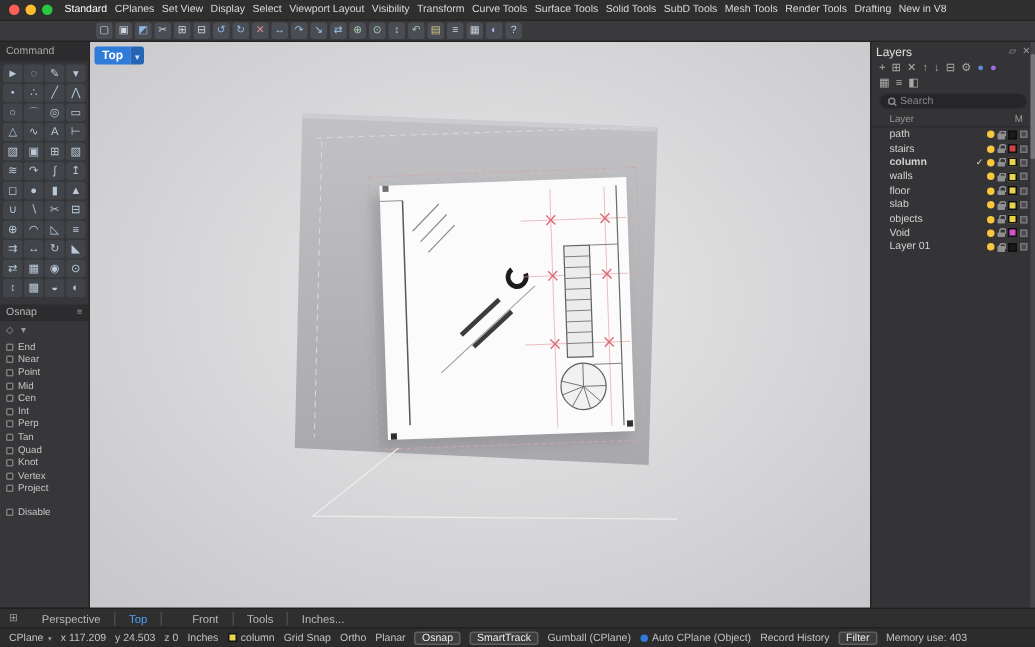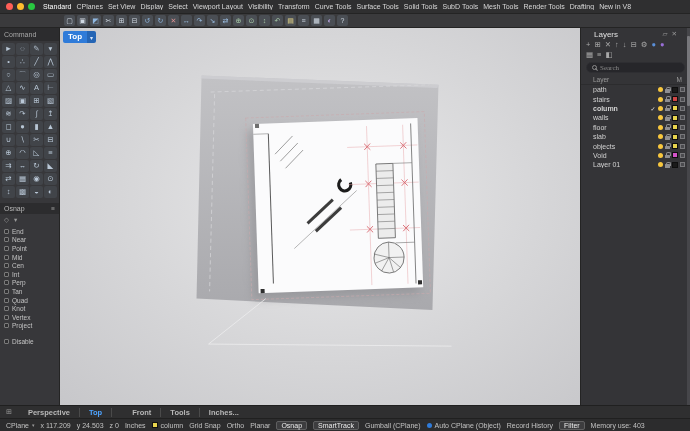--- a/index.html
+++ b/index.html
@@ -38,48 +38,48 @@
 
   
   .viewport { flex:1; position:relative; overflow:hidden; background:radial-gradient(ellipse at 52% 45%, #e9e9ea 0%, #d6d6d8 55%, #c7c7ca 100%); }
   .vp-label { position:absolute; top:3px; left:3px; display:flex; z-index:2; }
   .vp-name { color:#fff; font-size:8px; font-weight:bold; padding:1px 5px 2px; border-radius:2px 0 0 2px; }
   .vp-caret { background:#2565b5; color:#d7e6fa; font-size:6px; padding:3px 3px 0; border-radius:0 2px 2px 0; }
   .viewport svg { position:absolute; left:0; top:0; width:100%; height:100%; }
 
   
   .right-panel { width:110px; flex:none; background:#343437; border-left:1px solid #242424; display:flex; flex-direction:column; position:relative; }
-  .panel-title { height:12px; flex:none; display:flex; align-items:center; justify-content:space-between; padding:0 13px; font-size:8px; color:#e0e0e0; }
+  .panel-title { height:12px; flex:none; display:flex; align-items:center; justify-content:space-between; padding:0 3px; font-size:8px; color:#e0e0e0; }
   .panel-title-icons { display:flex; gap:4px; color:#9a9a9a; font-size:6.5px; }
   .panel-toolbar { display:flex; align-items:center; gap:4px; padding:0 5px; height:10px; flex:none; color:#a8a8a8; font-size:7.5px; }
   .panel-toolbar span { line-height:1; }
   .search-box { margin:2px 5px; height:11px; flex:none; background:#26262a; border:1px solid #2e2e32; border-radius:6px; display:flex; align-items:center; padding:0 5px; gap:3px; }
   .mag-icon { width:5px; height:5px; border:1px solid #8a8a8a; border-radius:50%; position:relative; flex:none; }
   .mag-icon::after { content:""; position:absolute; width:3px; height:1px; background:#8a8a8a; transform:rotate(45deg); right:-2px; bottom:-1px; }
-  .search-input { background:transparent; border:none; outline:none; color:#bbbbbb; font-size:7px; width:72px; font-family:Liberation Serif, serif; }
+  .search-input { background:transparent; border:none; outline:none; color:#bbbbbb; font-size:7px; width:72px; font-family:Liberation Sans, sans-serif; }
   .search-input::placeholder { color:#8a8a8a; }
   .layer-cols { display:flex; align-items:center; justify-content:space-between; padding:0 8px 0 12px; height:10px; flex:none; font-size:6.5px; color:#9a9a9a; border-bottom:1px solid #2c2c2e; }
   .layer-rows { flex:none; }
   .layer-row { display:flex; align-items:center; height:9.4px; padding:0 5px 0 12px; gap:2px; }
   .layer-name { flex:1; font-size:7px; color:#d2d2d2; white-space:nowrap; overflow:hidden; }
   .layer-check { width:6px; font-size:6px; color:#e0e0e0; text-align:center; flex:none; }
   .bulb-icon { width:5px; height:5px; border-radius:50%; background:#f8c73e; flex:none; }
   .lock-icon { width:5px; height:6px; position:relative; flex:none; }
   .lock-icon::before { content:""; position:absolute; left:0; right:0; bottom:0; height:3.5px; background:#8f8f92; border-radius:0.5px; }
   .lock-icon::after { content:""; position:absolute; left:1px; top:0; width:3px; height:3px; border:1px solid #8f8f92; border-bottom:none; border-radius:2px 2px 0 0; }
   .color-chip { width:6px; height:6px; border:1px solid #0f0f0f; flex:none; }
   .mat-chip { width:5px; height:5px; background:#4a4a4e; border:1px solid #77777a; flex:none; }
   .panel-scrollbar { position:absolute; right:0; top:0; bottom:0; width:3px; background:#46464a; }
   .panel-scroll-thumb { position:absolute; top:8px; right:0; width:3px; height:70px; background:#77777b; border-radius:1px; }
 
   
   .tabs-row { flex:none; height:13px; background:#2f2f30; display:flex; align-items:center; padding:0 6px; font-size:7.5px; border-top:1px solid #202020; }
   .tabs-icon { color:#9a9a9a; font-size:7px; margin-right:7px; }
   .vtabs { display:flex; align-items:center; }
-  .vtab { padding:0 9px; border-left:1px solid #4a4a4a; white-space:nowrap;font-weight:bold; }
+  .vtab { padding:0 9px; border-left:1px solid #4a4a4a; white-space:nowrap; }
   .vtabs .vtab:first-of-type { border-left:none; }
   .cmdline { flex:none; height:12px; background:#c6c6c8; display:flex; align-items:stretch; }
   .cmd-box { width:162px; background:#ebebec; display:flex; align-items:center; padding:0 6px; font-size:7.5px; color:#3a3a3a; }
   .statusbar { flex:none; height:13px; background:#2c2c2d; display:flex; align-items:center; padding:0 6px; gap:6px; font-size:7px; color:#c2c2c2; white-space:nowrap; overflow:hidden; border-top:1px solid #202020; }
   .sb-item { display:flex; align-items:center; gap:3px; flex:none; }
   .sb-pill { border:1px solid #5f5f60; background:#3d3d3f; border-radius:2px; padding:0 4px; color:#ececec; }
   .sb-caret { font-size:5px; color:#9a9a9a; }
   .sb-chip { width:6px; height:6px; border:1px solid #111; flex:none; }
   .sb-dot { width:5px; height:5px; border-radius:50%; flex:none; }
 </style>

